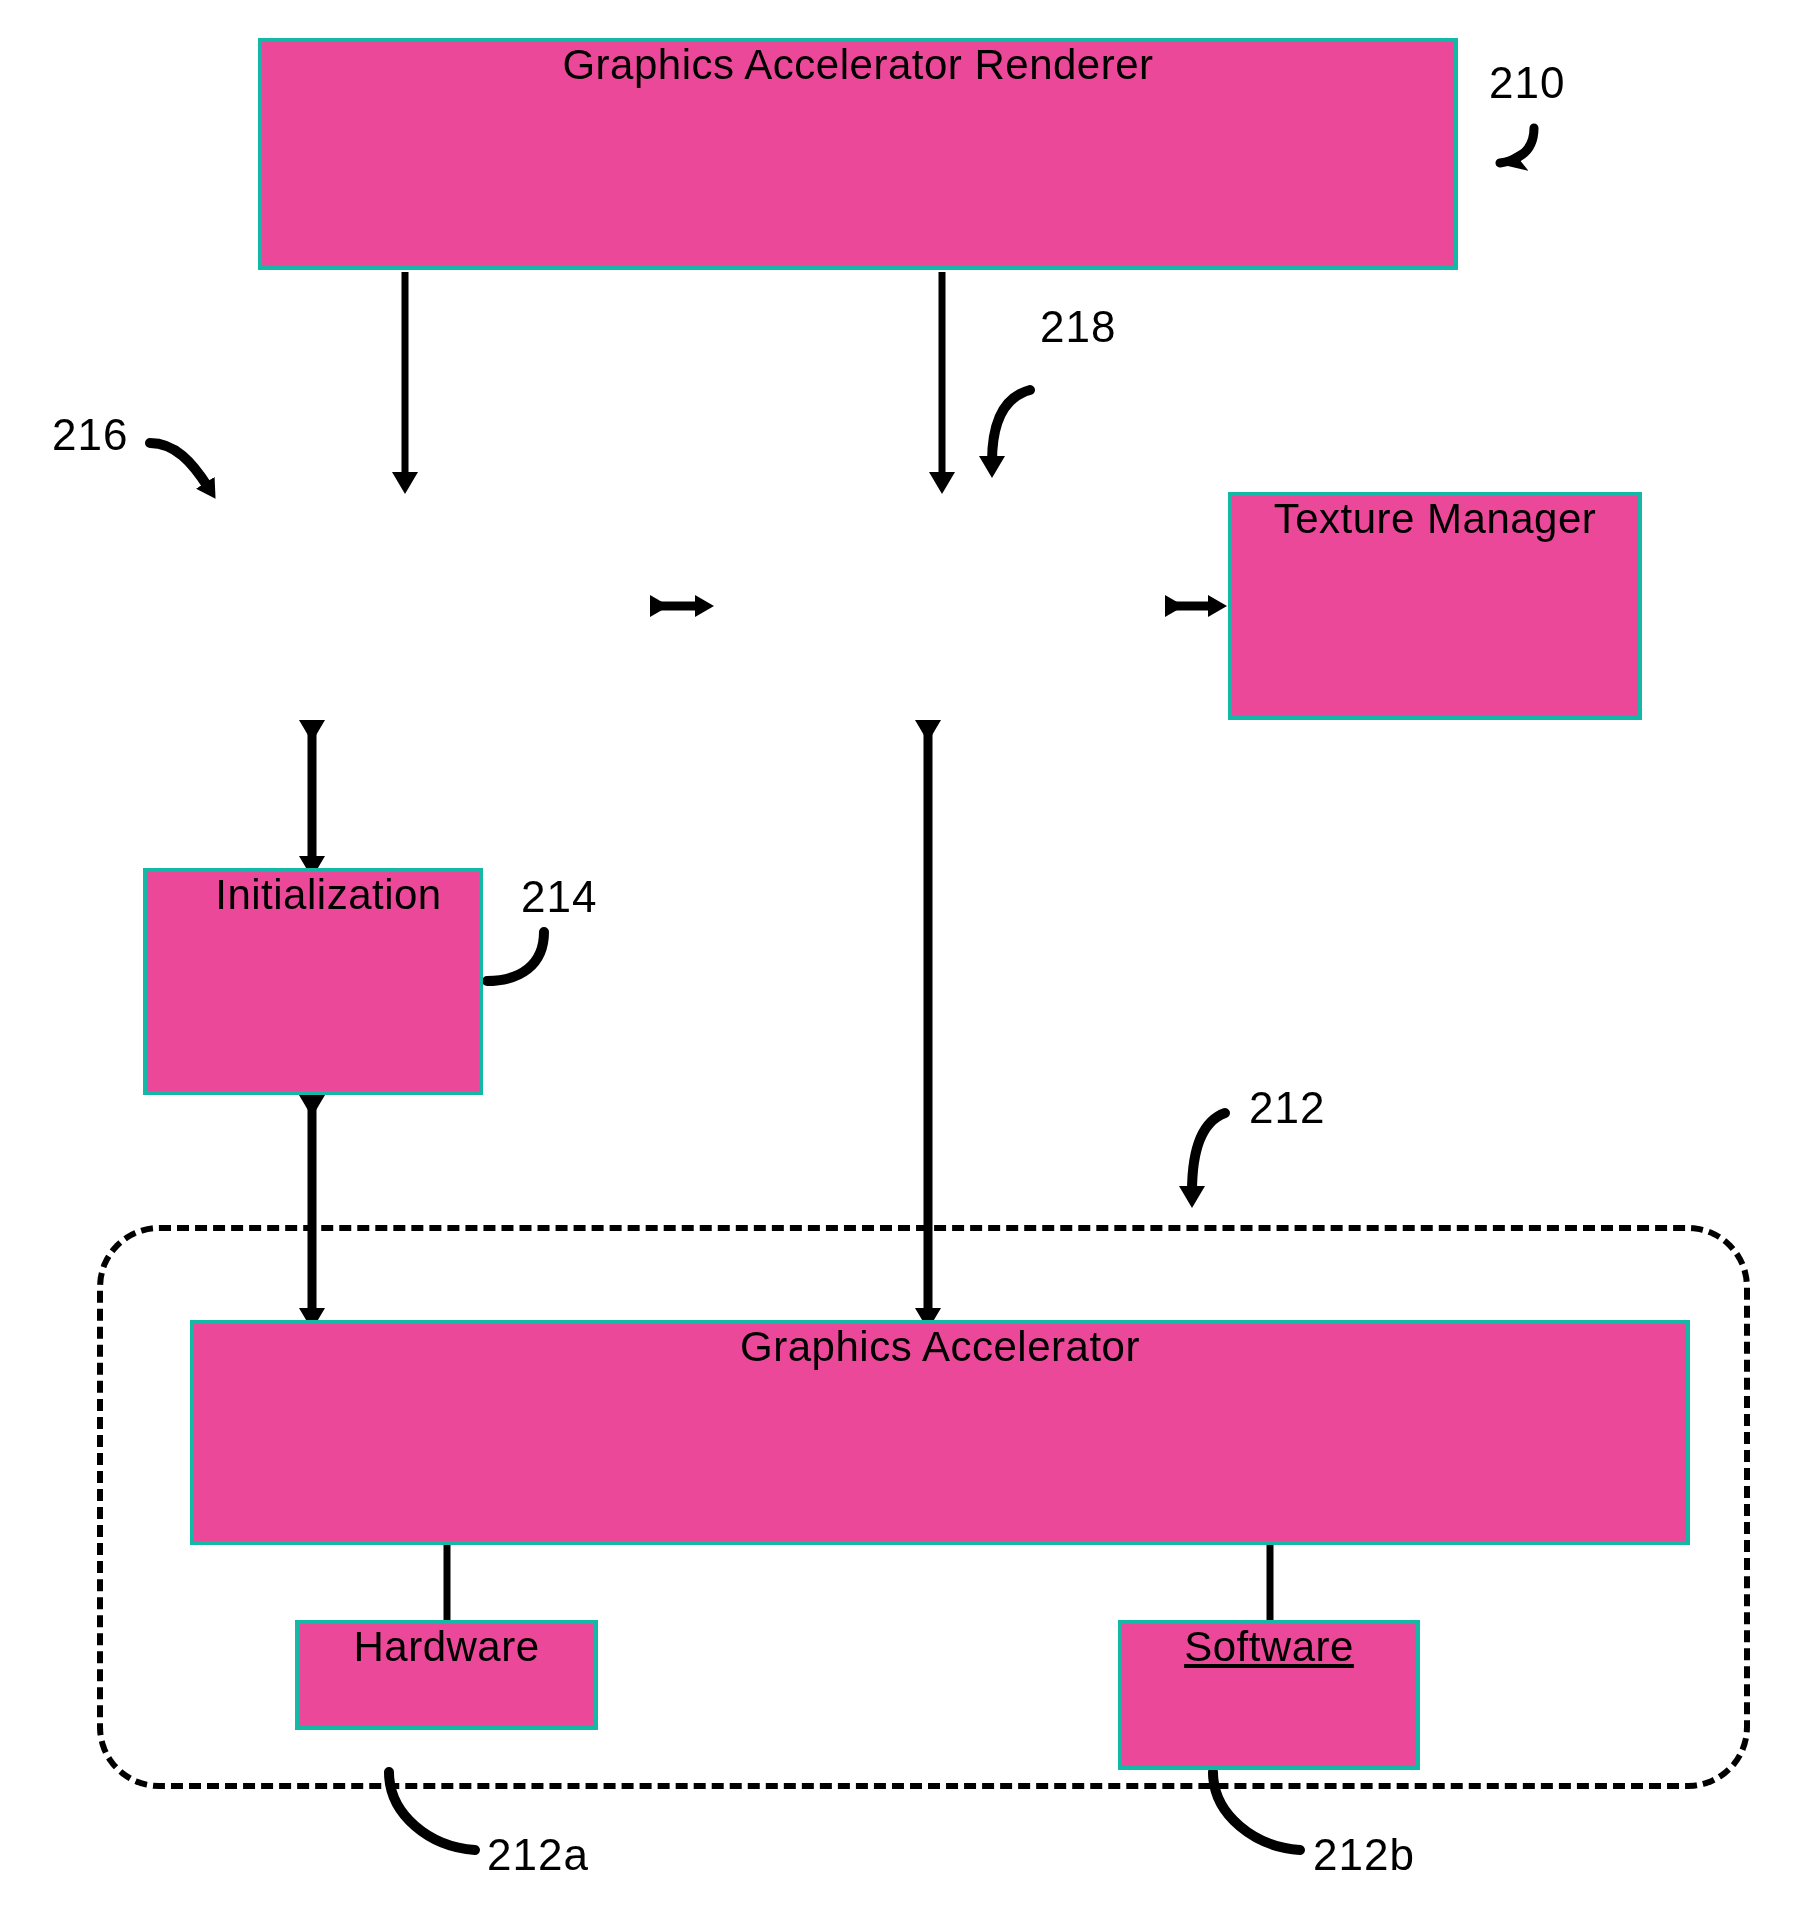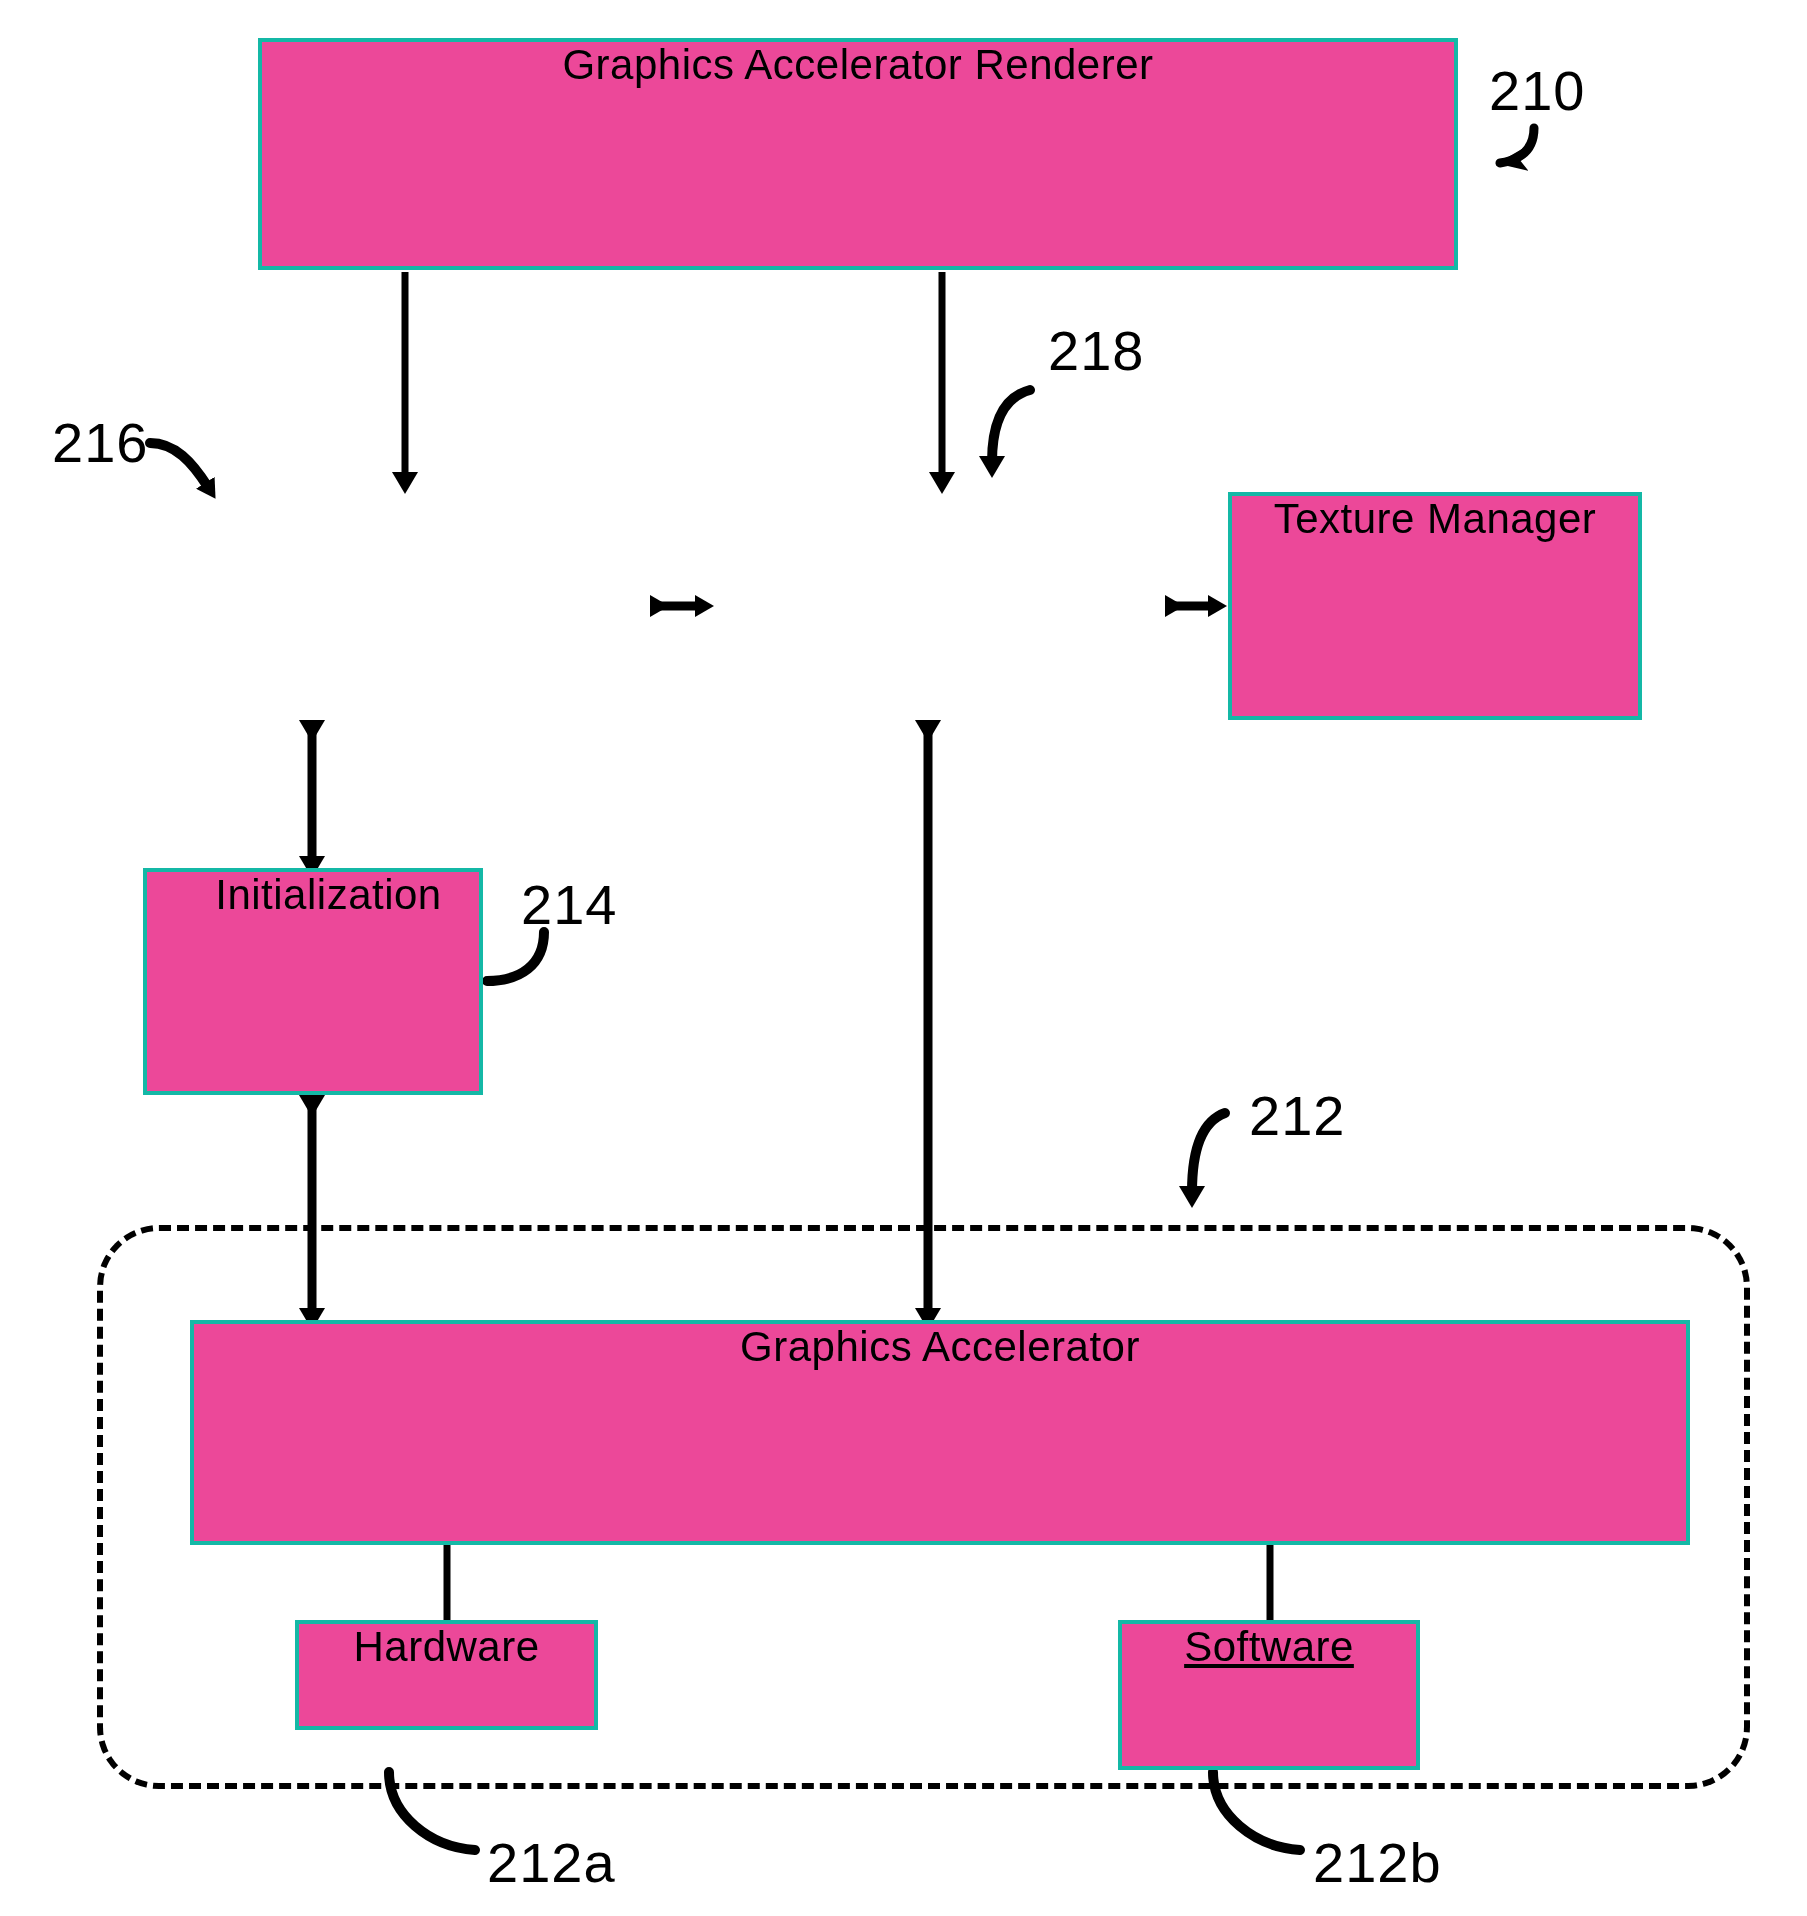--- a/index.html
+++ b/index.html
@@ -47,39 +47,39 @@
   .boundary {
     position: absolute;
     box-sizing: border-box;
     border: 6px dashed #000000;
     border-radius: 62px;
     background: transparent;
   }
   .ref {
     position: absolute;
     font-family: "Liberation Sans", sans-serif;
-    font-size: 56px;
+    font-size: 44px;
     color: #000000;
     letter-spacing: 1px;
     white-space: nowrap;
   }
   
   #node-renderer   { left: 258px;  top: 38px;   width: 1200px; height: 232px; }
   #node-test       { left: 180px;  top: 492px;  width: 460px;  height: 228px; }
   #node-drawer     { left: 715px;  top: 492px;  width: 440px;  height: 228px; }
   #node-texture    { left: 1228px; top: 492px;  width: 414px;  height: 228px; }
   #node-init       { left: 143px;  top: 868px;  width: 340px;  height: 227px; padding-left: 31px; }
   #node-accel      { left: 190px;  top: 1320px; width: 1500px; height: 225px; }
   #node-hardware   { left: 295px;  top: 1620px; width: 303px;  height: 110px; }
   #node-software   { left: 1118px; top: 1620px; width: 302px;  height: 150px; text-decoration: underline; }
   #boundary-212    { left: 97px;   top: 1225px; width: 1653px; height: 564px; }
   
   #ref-210  { left: 1489px; top: 58px;   }
   #ref-216  { left: 52px;   top: 410px;  }
-  #ref-218  { left: 1040px; top: 318px; margin-left: 8px;  }
+  #ref-218  { left: 1040px; top: 302px;  }
   #ref-214  { left: 521px;  top: 872px;  }
   #ref-212  { left: 1249px; top: 1083px; }
   #ref-212a { left: 487px;  top: 1830px; }
   #ref-212b { left: 1313px; top: 1830px; }
 </style>
 </head>
 <body>
 
 <div id="figure">
 

